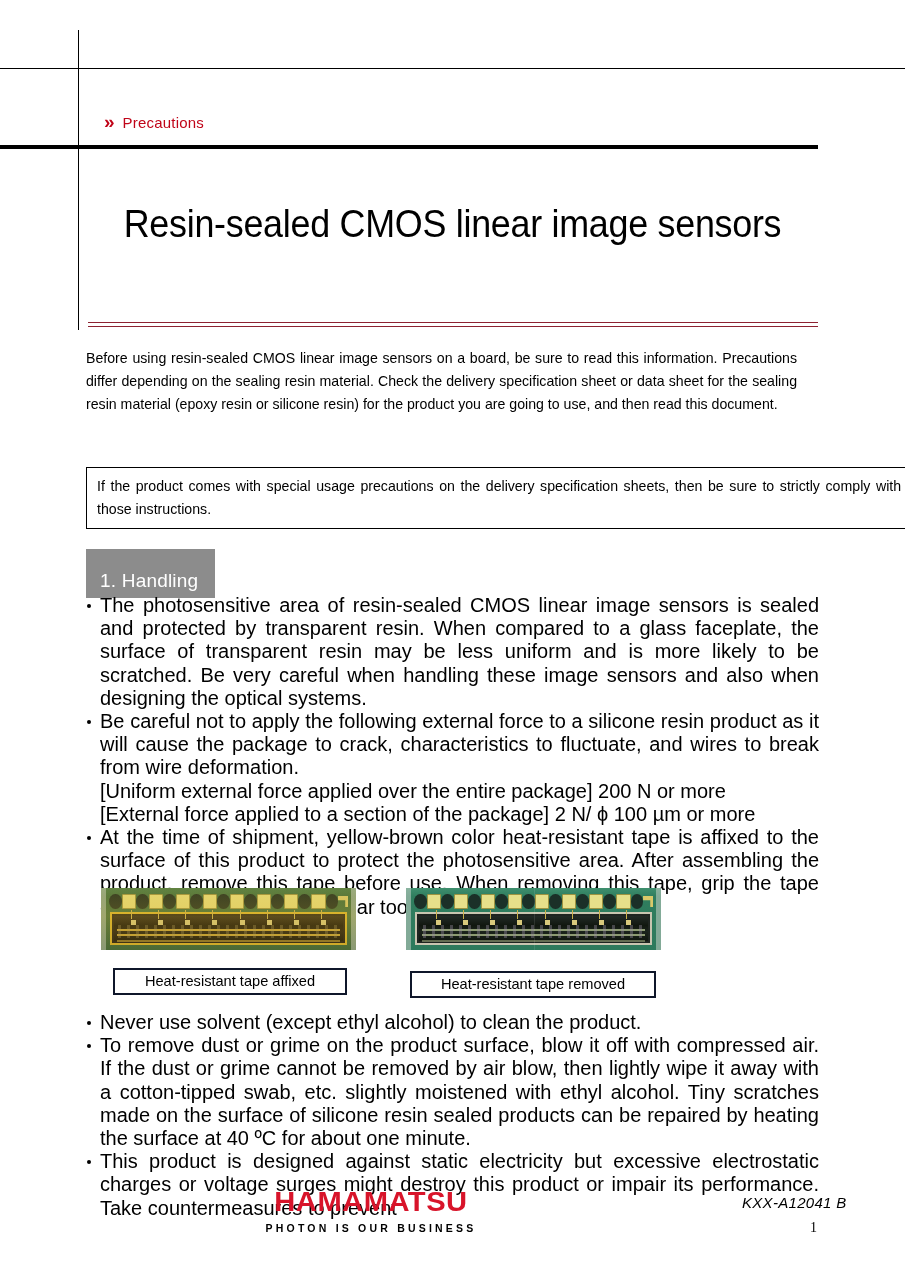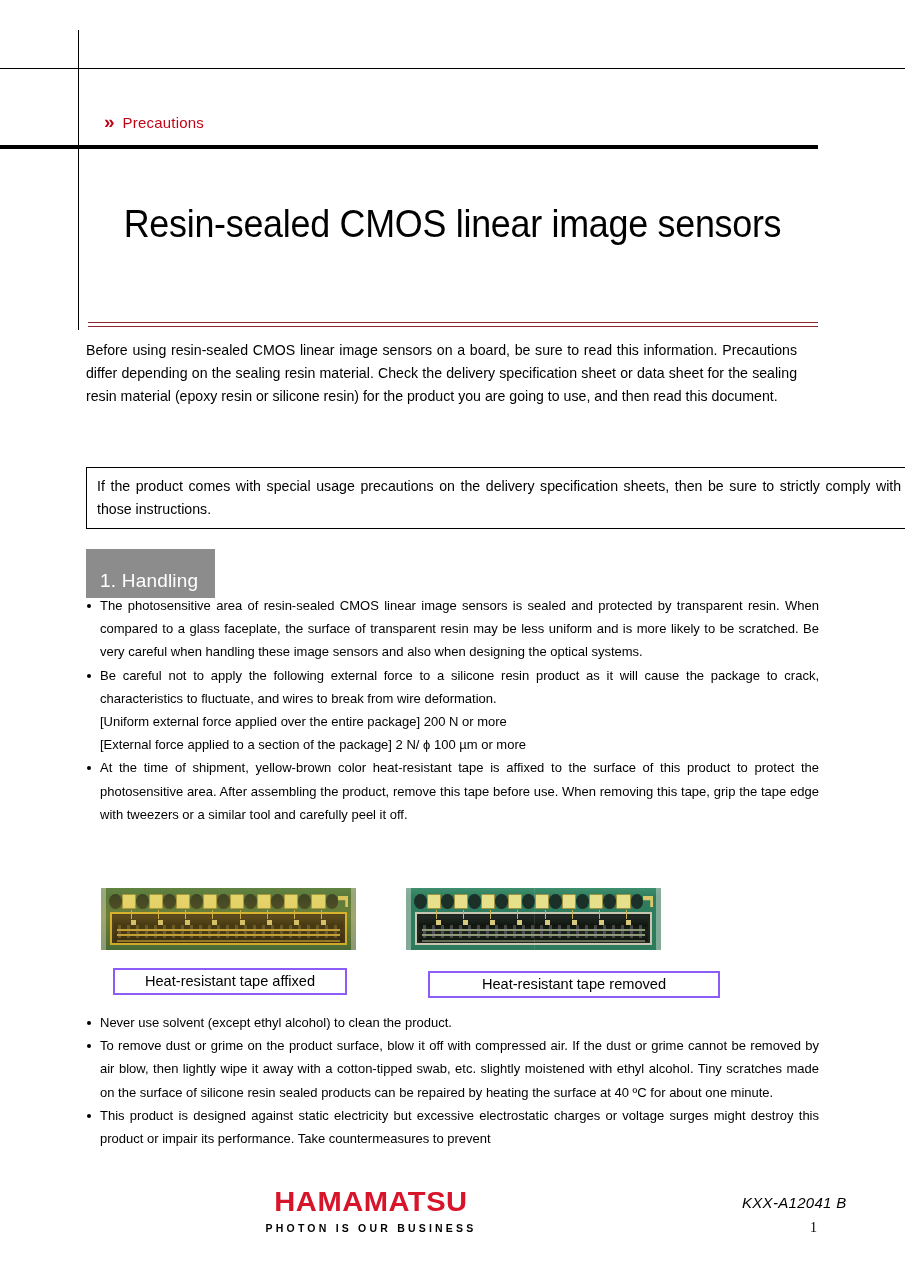--- a/index.html
+++ b/index.html
@@ -96,21 +96,21 @@
   }
   .para {
     font-size: 14.6px;
     line-height: 23.2px;
     text-align: justify;
     text-justify: inter-word;
     font-family: "Liberation Sans Narrow", "Liberation Sans", sans-serif;
     transform: scaleX(0.97);
     transform-origin: left top;
   }
-  .intro { top: 339px; }
+  .intro { top: 347px; }
 
   .note-box {
     position: absolute;
     left: 86px;
     top: 467px;
     width: 850px;
     box-sizing: border-box;
     border: 1.5px solid #000000;
     padding: 7px 9px 7px 10px;
   }
@@ -132,21 +132,21 @@
   
   .bullets {
     position: absolute;
     left: 86px;
     top: 594px;
     width: 733px;
   }
   .bullet {
     position: relative;
     padding-left: 14px;
-    font-size: 13px;
+    font-size: 20px;
     line-height: 23.2px;
     text-align: justify;
     font-family: "Liberation Sans Narrow", "Liberation Sans", sans-serif;
   }
   .bullet::before {
     content: "";
     position: absolute;
     left: 1px;
     top: 10px;
     width: 4px;
@@ -302,37 +302,37 @@
     position: absolute;
     left: 50%;
     top: 0; bottom: 0;
     width: 1px;
     background: rgba(255,255,255,0.10);
   }
 
   
   .caption-box {
     position: absolute;
-    border: 2px solid #8b5cf6;
+    border: 2px solid #0f172a;
     background: #ffffff;
     box-sizing: border-box;
     font-size: 14.6px;
     font-family: "Liberation Sans Narrow", "Liberation Sans", sans-serif;
     text-align: center;
     padding: 3px 0 4px;
   }
   .caption-a {
     left: 113px;
     top: 968px;
     width: 234px;
   }
   .caption-b {
-    left: 428px;
+    left: 410px;
     top: 971px;
-    width: 292px;
+    width: 246px;
   }
 
   
   .footer-logo {
     position: absolute;
     left: 0;
     top: 1188px;
     width: 742px;
     text-align: center;
   }

